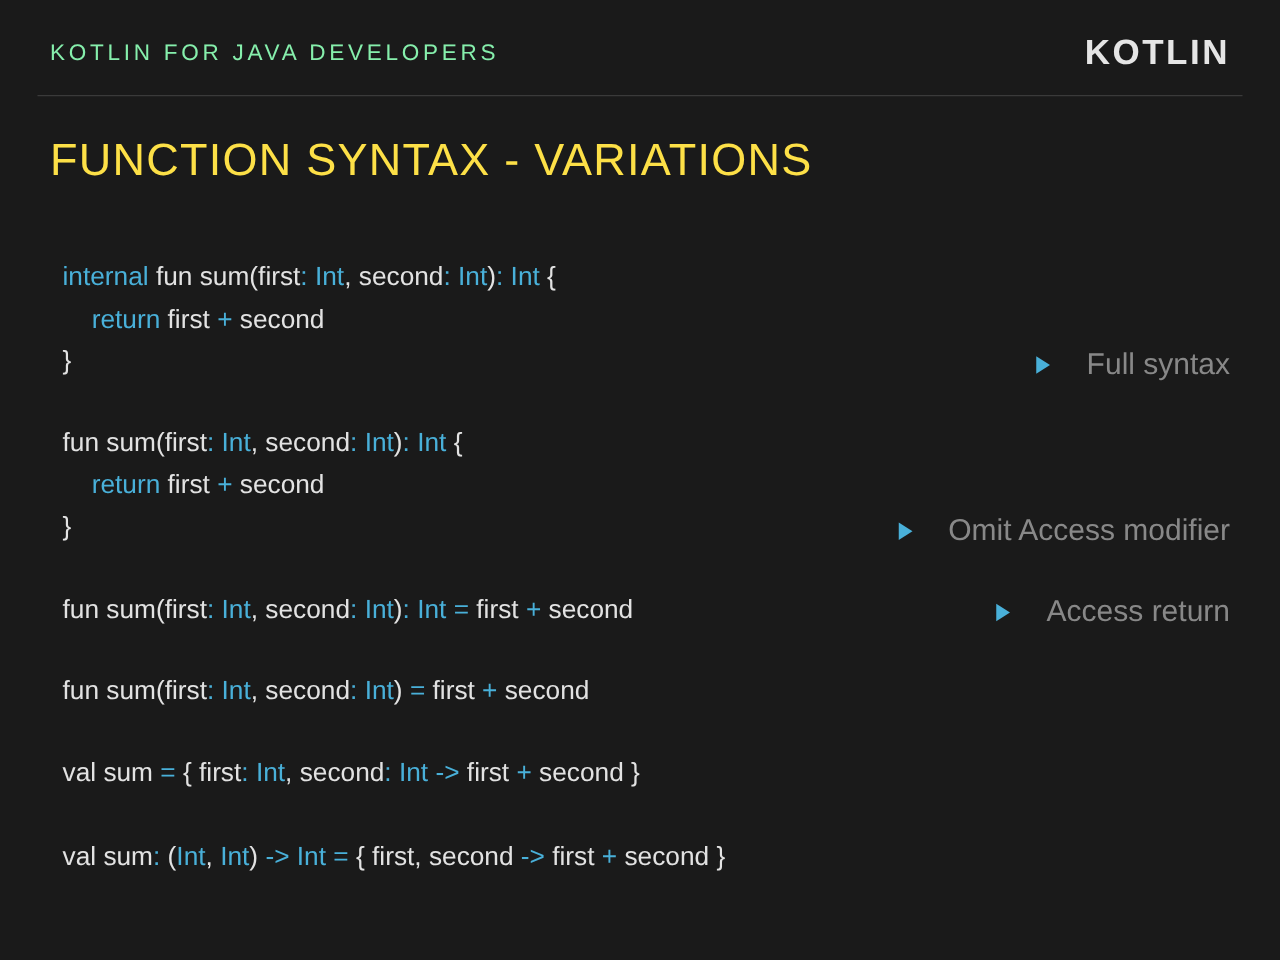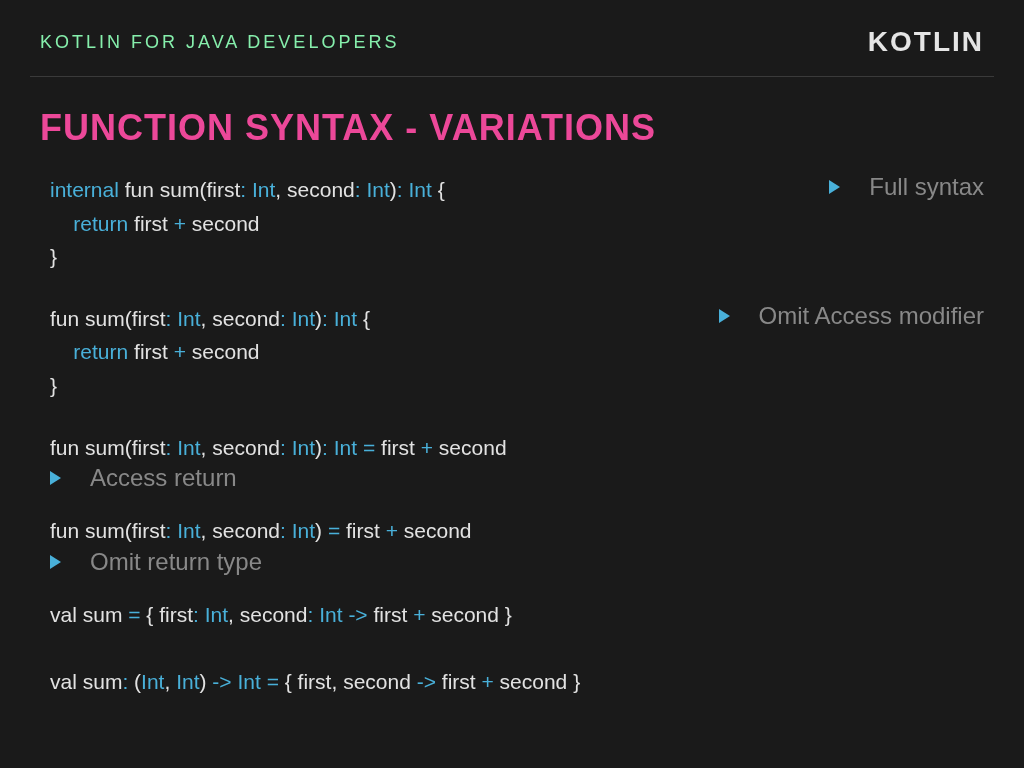--- a/index.html
+++ b/index.html
@@ -29,36 +29,37 @@
     font-weight: 600;
     font-stretch: condensed;
   }
   .divider {
     margin: 0 30px;
     height: 1px;
     background: #3a3a3a;
   }
   .title {
     font-size: 36px;
-    color: #ec4899;
-    font-weight: 700;
+    color: #fde047;
+    font-weight: 400;
     letter-spacing: 1px;
     padding: 30px 40px 24px 40px;
     font-stretch: condensed;
   }
   .content {
     padding: 0 40px 0 50px;
   }
   .row {
     display: flex;
     justify-content: space-between;
-    align-items: flex-start;
+    align-items: flex-end;
     margin-bottom: 28px;
+    margin-top: 32px;
   }
-  .row.single { margin-bottom: 22px; flex-direction: column; }
+  .row.single { margin-bottom: 22px; }
   .code {
     font-family: "Helvetica Neue", Helvetica, Arial, sans-serif;
     font-size: 21px;
     line-height: 1.6;
     white-space: pre;
     color: #e2e2e2;
   }
   .kw   { color: #49b0d9; } 
   .fn   { color: #e2e2e2; } 
   .param{ color: #e2e2e2; }
@@ -120,24 +121,20 @@
   <div class="row single">
     <div class="code"><span class="fn">fun</span><span class="plain"> </span><span class="fn">sum</span><span class="paren">(</span><span class="param">first</span><span class="op">:</span><span class="plain"> </span><span class="type">Int</span><span class="comma">,</span><span class="plain"> </span><span class="param">second</span><span class="op">:</span><span class="plain"> </span><span class="type">Int</span><span class="paren">)</span><span class="op">:</span><span class="plain"> </span><span class="type">Int</span><span class="plain"> </span><span class="op">=</span><span class="plain"> </span><span class="plain">first</span><span class="plain"> </span><span class="op">+</span><span class="plain"> </span><span class="plain">second</span></div>
     <div class="bullet">
       <span class="tri"></span>
       <span>Access return</span>
     </div>
   </div>
 
   <div class="row single">
     <div class="code"><span class="fn">fun</span><span class="plain"> </span><span class="fn">sum</span><span class="paren">(</span><span class="param">first</span><span class="op">:</span><span class="plain"> </span><span class="type">Int</span><span class="comma">,</span><span class="plain"> </span><span class="param">second</span><span class="op">:</span><span class="plain"> </span><span class="type">Int</span><span class="paren">)</span><span class="plain"> </span><span class="op">=</span><span class="plain"> </span><span class="plain">first</span><span class="plain"> </span><span class="op">+</span><span class="plain"> </span><span class="plain">second</span></div>
-    <div class="bullet">
-      <span class="tri"></span>
-      <span>Omit return type</span>
-    </div>
   </div>
 
   <div class="row">
     <div class="code"><span class="fn">val</span><span class="plain"> </span><span class="fn">sum</span><span class="plain"> </span><span class="op">=</span><span class="plain"> </span><span class="brace">{</span><span class="plain"> </span><span class="param">first</span><span class="op">:</span><span class="plain"> </span><span class="type">Int</span><span class="comma">,</span><span class="plain"> </span><span class="param">second</span><span class="op">:</span><span class="plain"> </span><span class="type">Int</span><span class="plain"> </span><span class="op">-&gt;</span><span class="plain"> </span><span class="plain">first</span><span class="plain"> </span><span class="op">+</span><span class="plain"> </span><span class="plain">second</span><span class="plain"> </span><span class="brace">}</span>
 
 <span class="fn">val</span><span class="plain"> </span><span class="fn">sum</span><span class="op">:</span><span class="plain"> </span><span class="paren">(</span><span class="type">Int</span><span class="comma">,</span><span class="plain"> </span><span class="type">Int</span><span class="paren">)</span><span class="plain"> </span><span class="op">-&gt;</span><span class="plain"> </span><span class="type">Int</span><span class="plain"> </span><span class="op">=</span><span class="plain"> </span><span class="brace">{</span><span class="plain"> </span><span class="plain">first</span><span class="comma">,</span><span class="plain"> </span><span class="plain">second</span><span class="plain"> </span><span class="op">-&gt;</span><span class="plain"> </span><span class="plain">first</span><span class="plain"> </span><span class="op">+</span><span class="plain"> </span><span class="plain">second</span><span class="plain"> </span><span class="brace">}</span></div>
   </div>
 
 </div>
 

